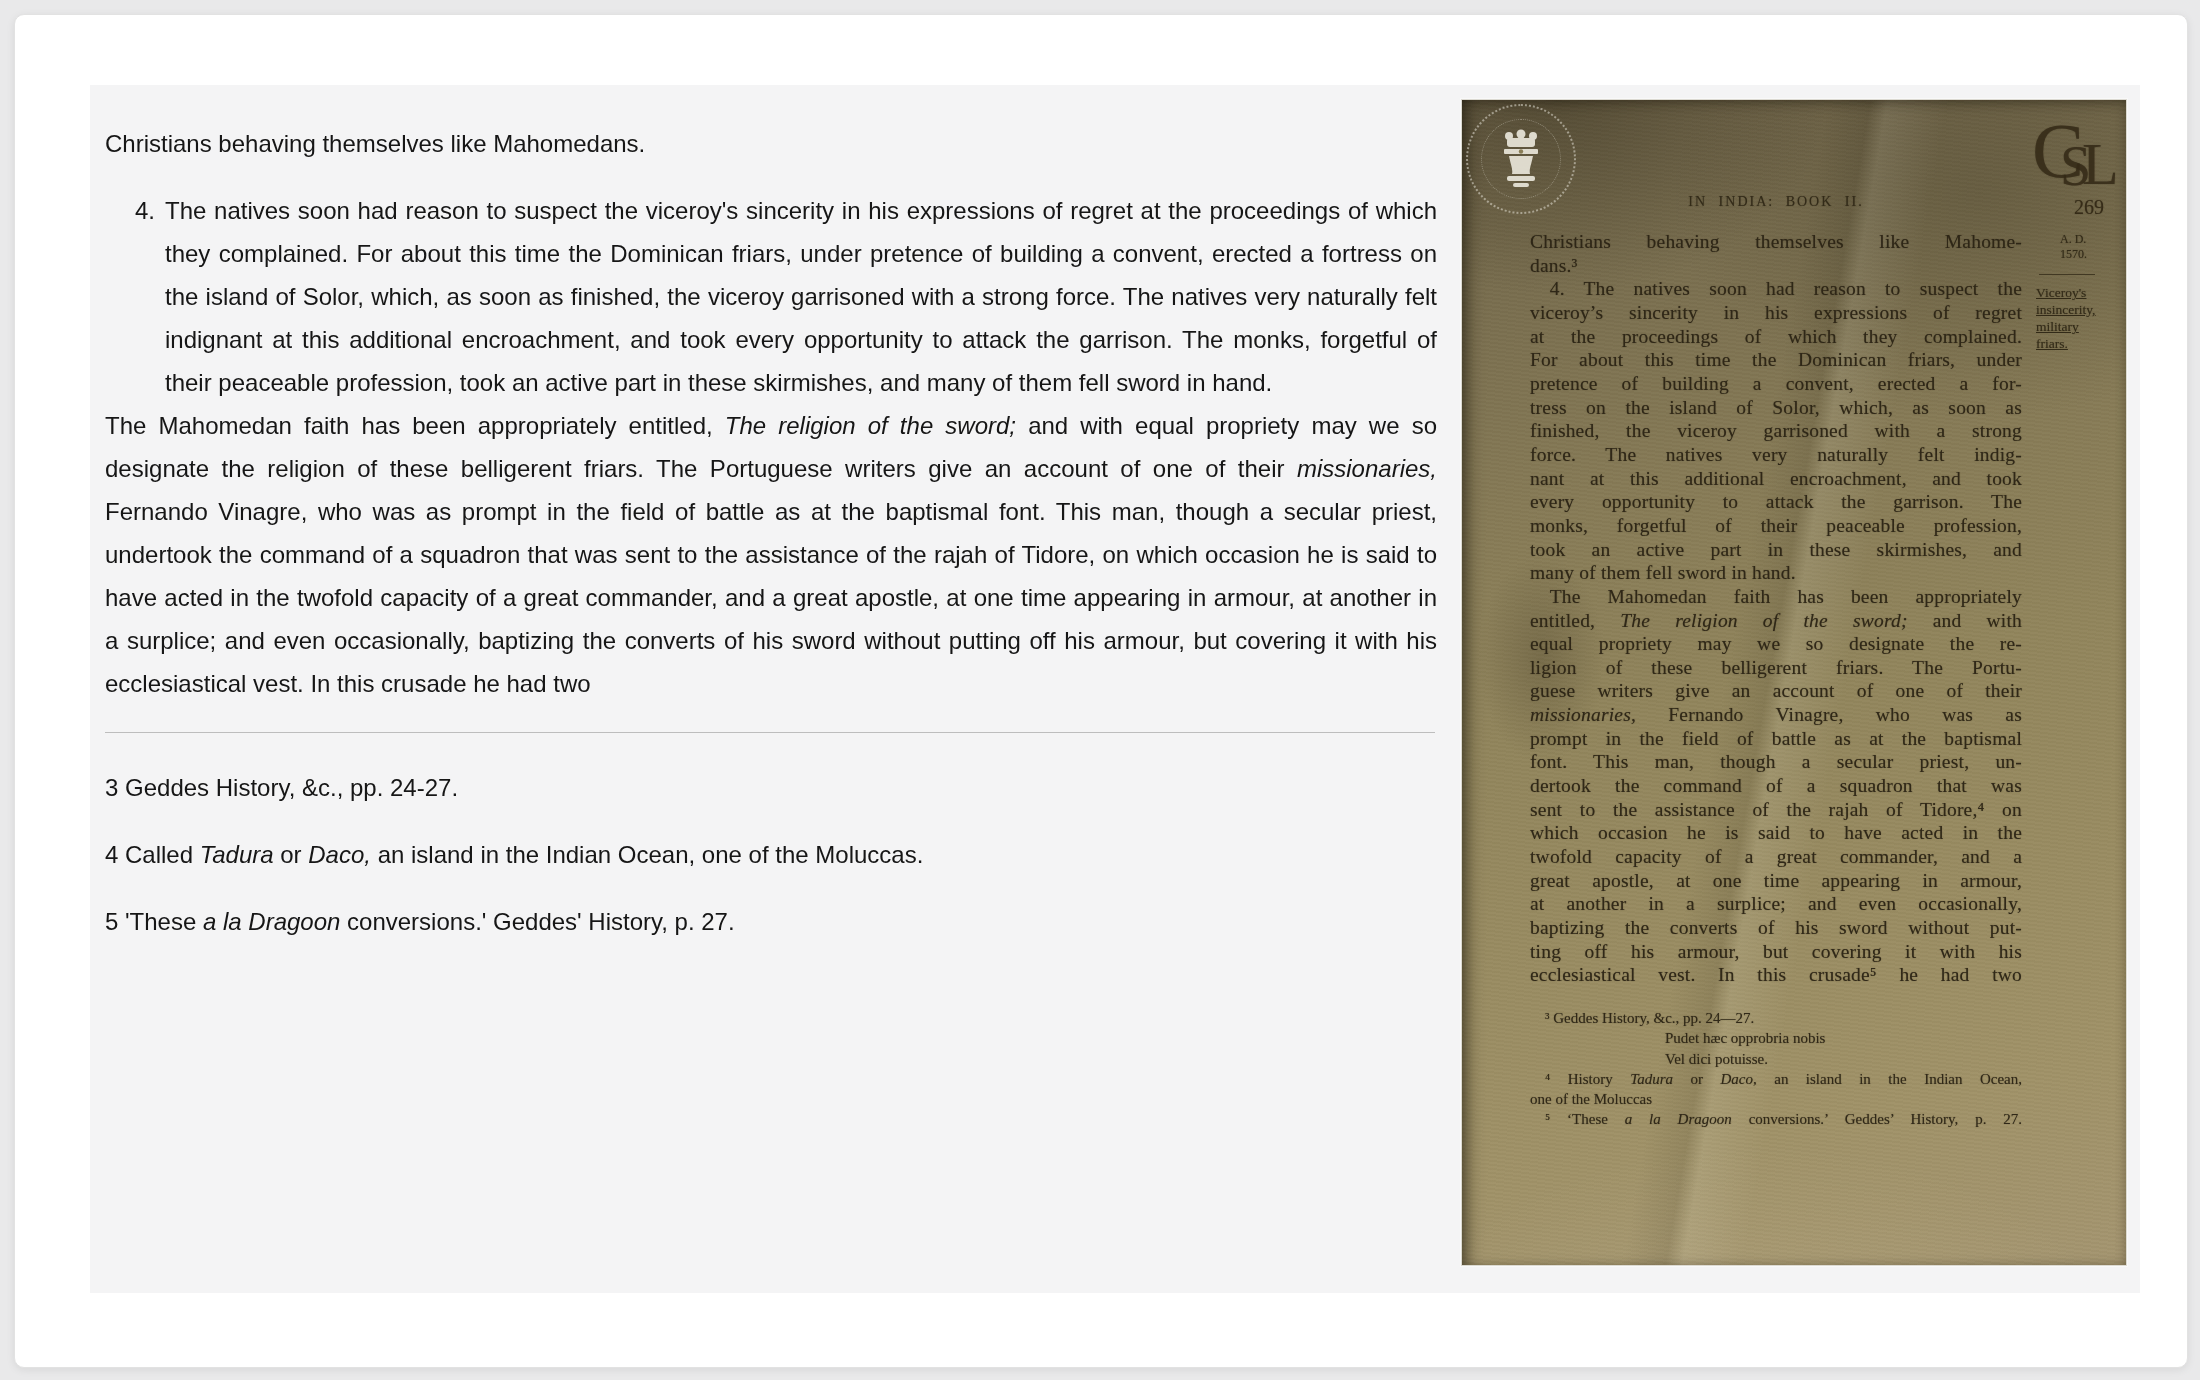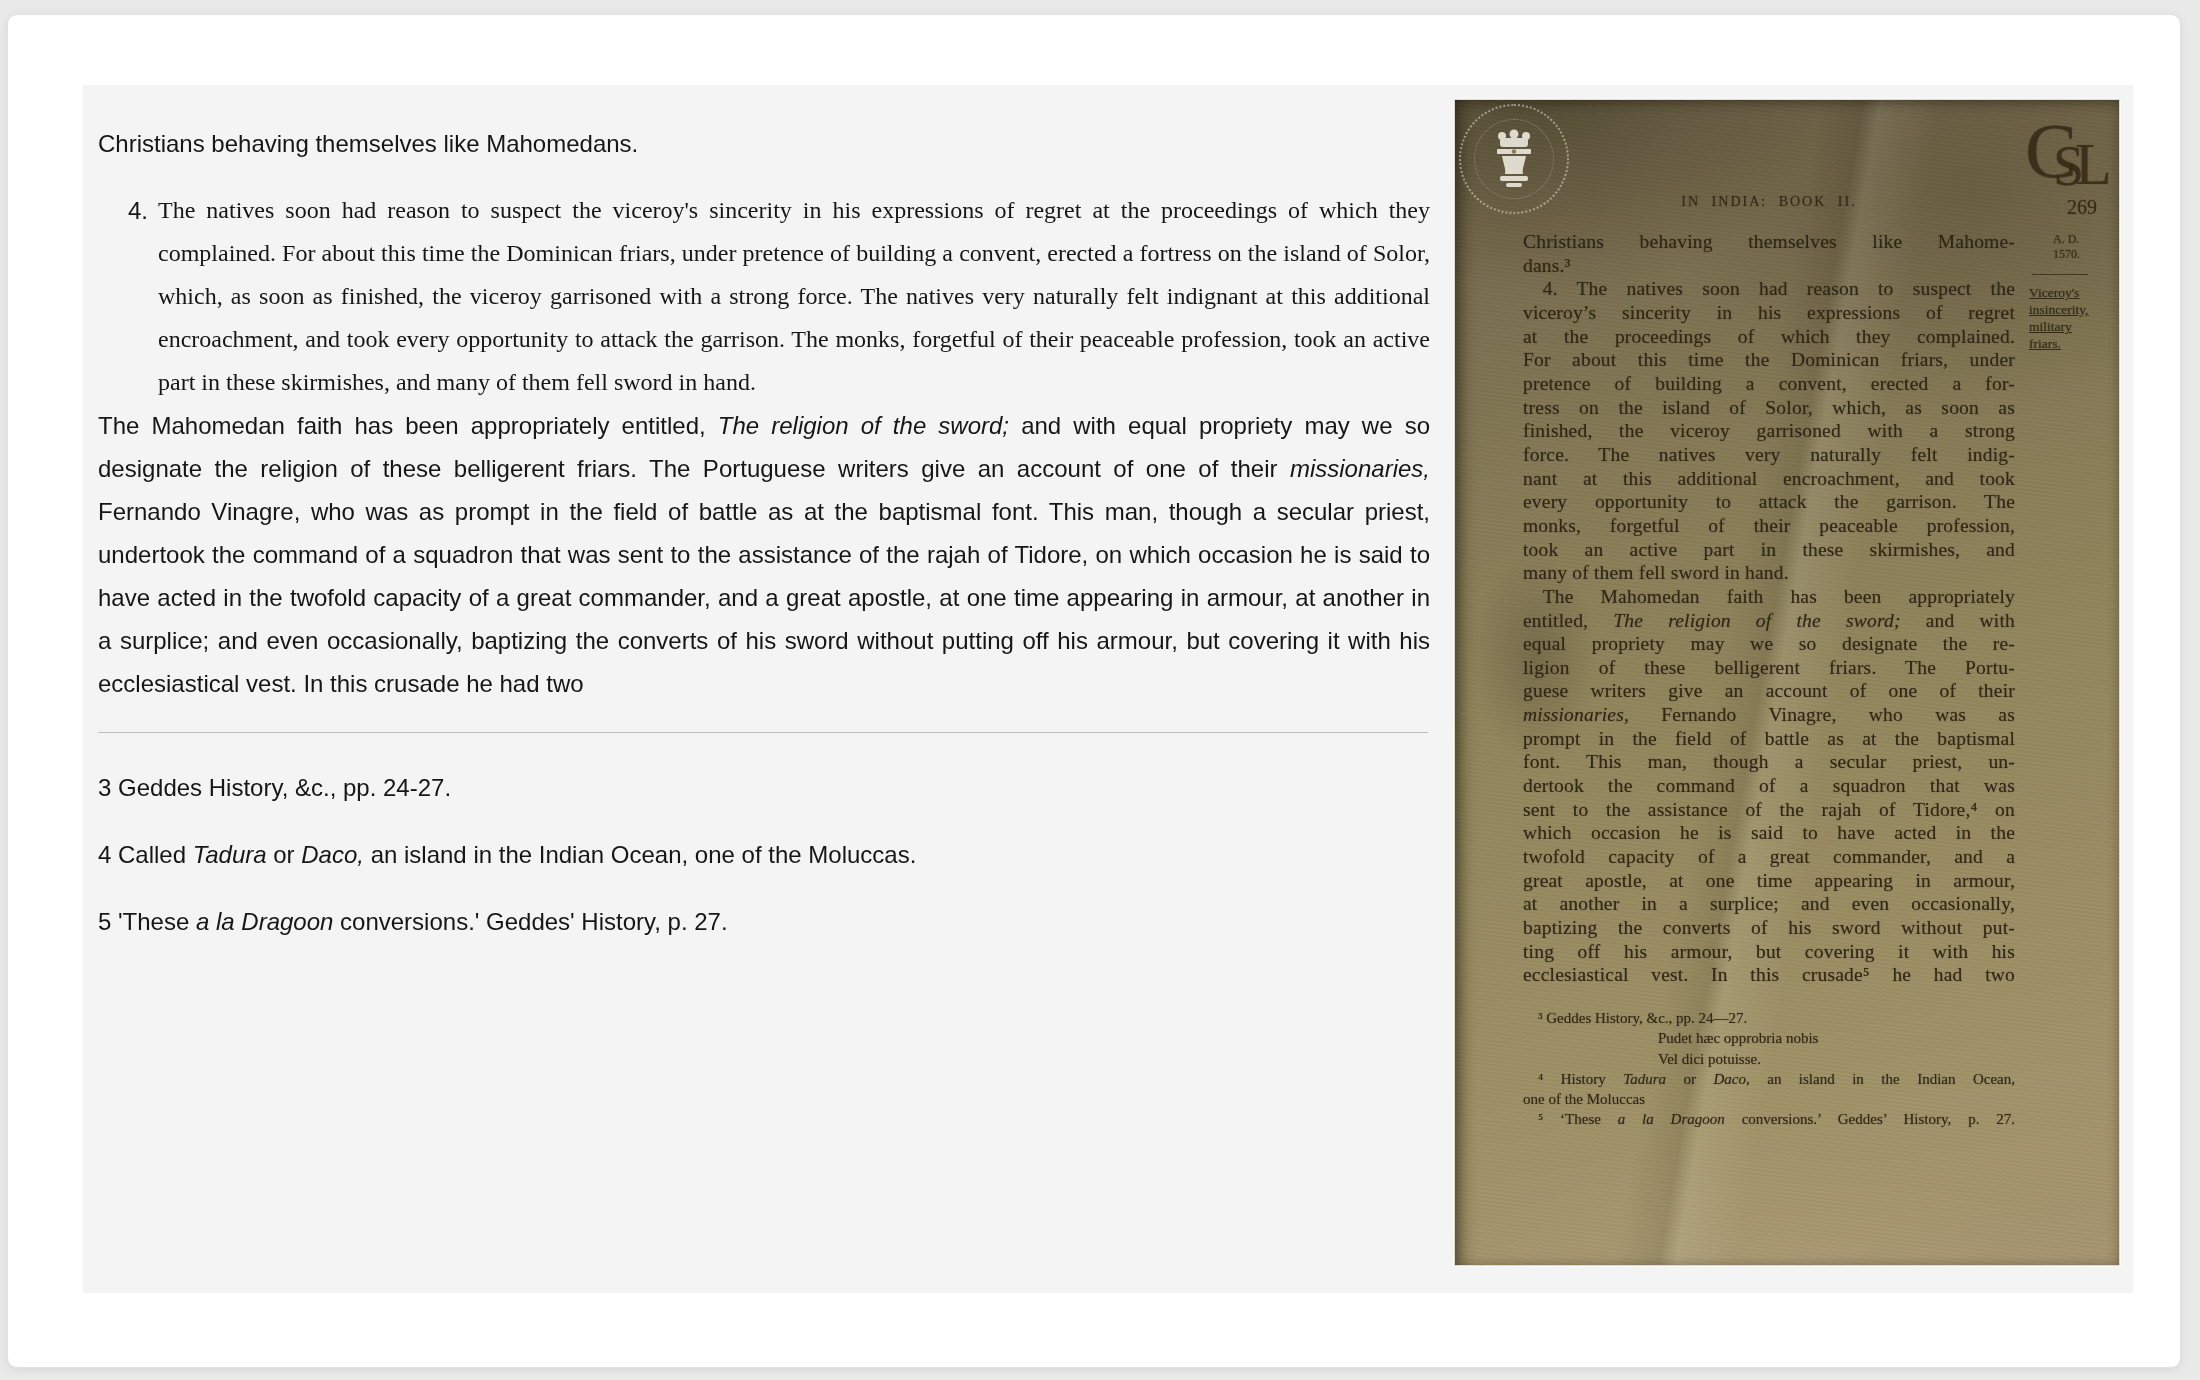--- a/index.html
+++ b/index.html
@@ -2,37 +2,37 @@
 <html><head>
 <meta charset="utf-8">
 <style>
   html,body{margin:0;padding:0;}
   body{
     width:2200px;height:1380px;position:relative;overflow:hidden;
     background:#e9e9ea;
     font-family:"Liberation Sans","DejaVu Sans",sans-serif;
   }
   .card{
-    position:absolute;left:7px;top:14px;width:2172px;height:1352px;
+    position:absolute;left:14px;top:14px;width:2172px;height:1352px;
     background:#ffffff;border:1px solid #e2e2e2;border-radius:10px;
     box-shadow:0 2px 8px rgba(0,0,0,0.08);
   }
   .panel{
     position:absolute;left:75px;top:70px;width:2050px;height:1208px;
     background:#f4f4f5;
   }
   
   .left-col{
     position:absolute;left:15px;top:0;width:1332px;
     font-size:24px;line-height:43px;color:#161616;
   }
   .heading{margin-top:37px;}
   .list-item{display:flex;margin-top:24px;}
   .li-num{width:60px;padding-left:30px;box-sizing:border-box;flex:none;}
-  .li-body{flex:1;text-align:justify;font-family:Liberation Serif, serif;}
+  .li-body{flex:1;text-align:justify;}
   .para{text-align:justify;}
   .divider{margin-top:27px;border-top:1px solid #bdbdbd;height:0;width:1330px;}
   .fn{margin-top:33px;}
   .fn + .fn{margin-top:24px;}
   
   .scan{
     position:absolute;left:1372px;top:15px;width:664px;height:1165px;
     outline:1px solid #dcdad2;
     box-shadow:inset 12px 0 16px -7px rgba(22,18,8,0.55),
                inset -4px 0 12px -5px rgba(22,18,8,0.25),

